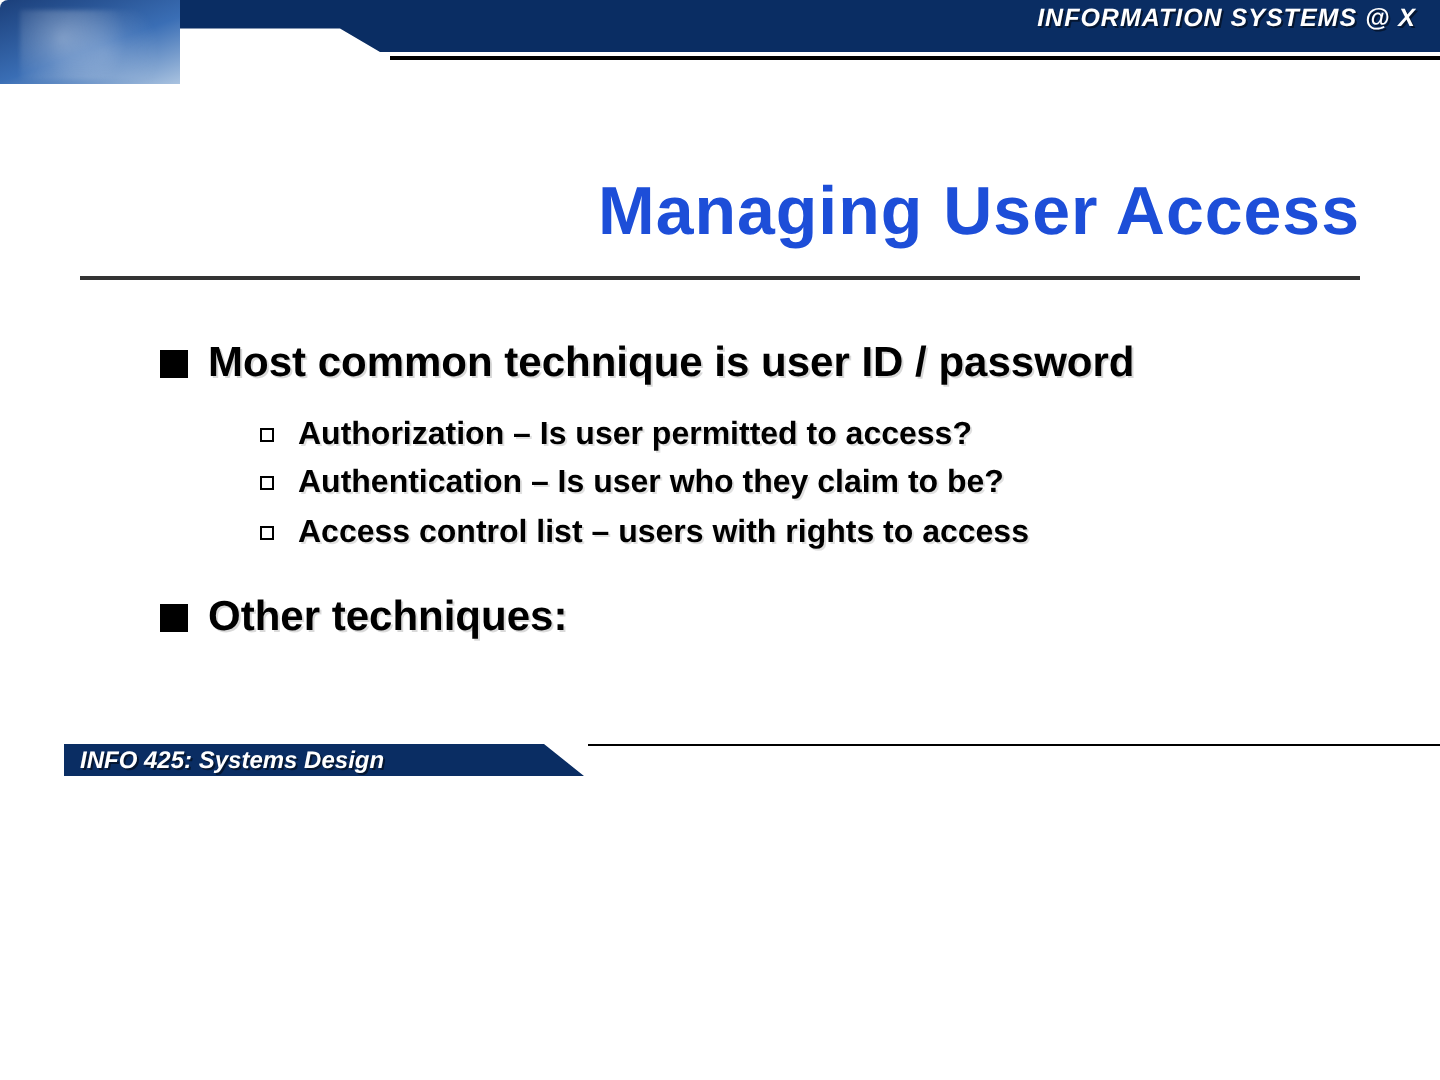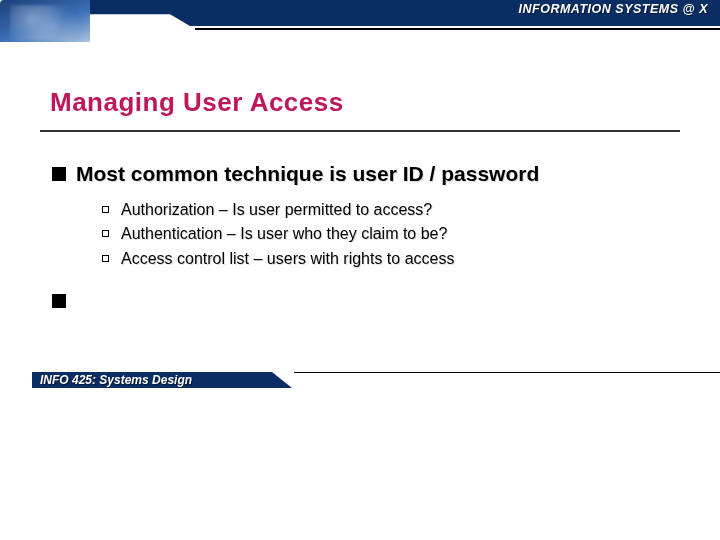--- a/index.html
+++ b/index.html
@@ -33,34 +33,34 @@
     text-shadow: 1px 1px 0 rgba(0,0,0,.5);
     white-space: nowrap;
   }
   .header-rule {
     position: absolute; left: 195px; right: 0; top: 28px; height: 2px;
     background: #000;
   }
 
   
   .title-wrap { padding: 45px 40px 10px 50px; }
-  .slide-title { font-size: 26px; font-weight: 900; color: #be185d; letter-spacing: .5px; }
+  .slide-title { font-size: 34px; font-weight: 900; color: #1d4ed8; letter-spacing: .5px; text-align: right; }
   .title-underline { margin-top: 12px; height: 1.5px; background: #333; width: 640px; margin-left: -10px; }
 
   
-  .body { padding: 18px 30px 0 52px; }
+  .body { padding: 18px 30px 0 80px; }
   .top-item { display: flex; margin-bottom: 6px; }
   .sq-bullet {
     flex: 0 0 14px; height: 14px; background: #000; margin-top: 7px; margin-right: 10px;
   }
   .sq-bullet.small { width: 7px; height: 7px; flex: 0 0 7px; background: transparent; border: 1.5px solid #000; margin-top: 7px; margin-right: 12px; }
   .top-text { font-size: 21px; font-weight: 700; color: #000; text-shadow: 1px 1px 0 rgba(0,0,0,.15); line-height: 1.3; }
   .sub-list { padding: 6px 0 14px 50px; }
   .sub-item { display: flex; margin-bottom: 3px; }
-  .sub-text { font-size: 16px; font-weight: 400; color: #000; text-shadow: 1px 1px 0 rgba(0,0,0,.12); line-height: 1.35; }
+  .sub-text { font-size: 16px; font-weight: 700; color: #000; text-shadow: 1px 1px 0 rgba(0,0,0,.12); line-height: 1.35; }
 
   
   .footer {
     position: absolute; left: 12px; bottom: 0; width: 100%; height: 22px; margin-left: 20px;
   }
   .footer-bar {
     position: absolute; left: 0; bottom: 0; right: 0; height: 16px;
     background: #0a2d63;
     clip-path: polygon(0 0, 240px 0, 260px 100%, 100% 100%, 100% 100%, 0 100%);
   }
@@ -106,20 +106,21 @@
         <div class="sub-text">Authentication – Is user who they claim to be?</div>
       </div>
       <div class="sub-item">
         <div class="sq-bullet small"></div>
         <div class="sub-text">Access control list – users with rights to access</div>
       </div>
     </div>
 
     <div class="top-item">
       <div class="sq-bullet"></div>
+      <div class="top-text">Other techniques:</div>
     </div>
 
   </div>
 
   <div class="footer">
     <div class="footer-rule"></div>
     <div class="footer-bar"></div>
     <div class="footer-text">INFO 425: Systems Design</div>
   </div>
 

